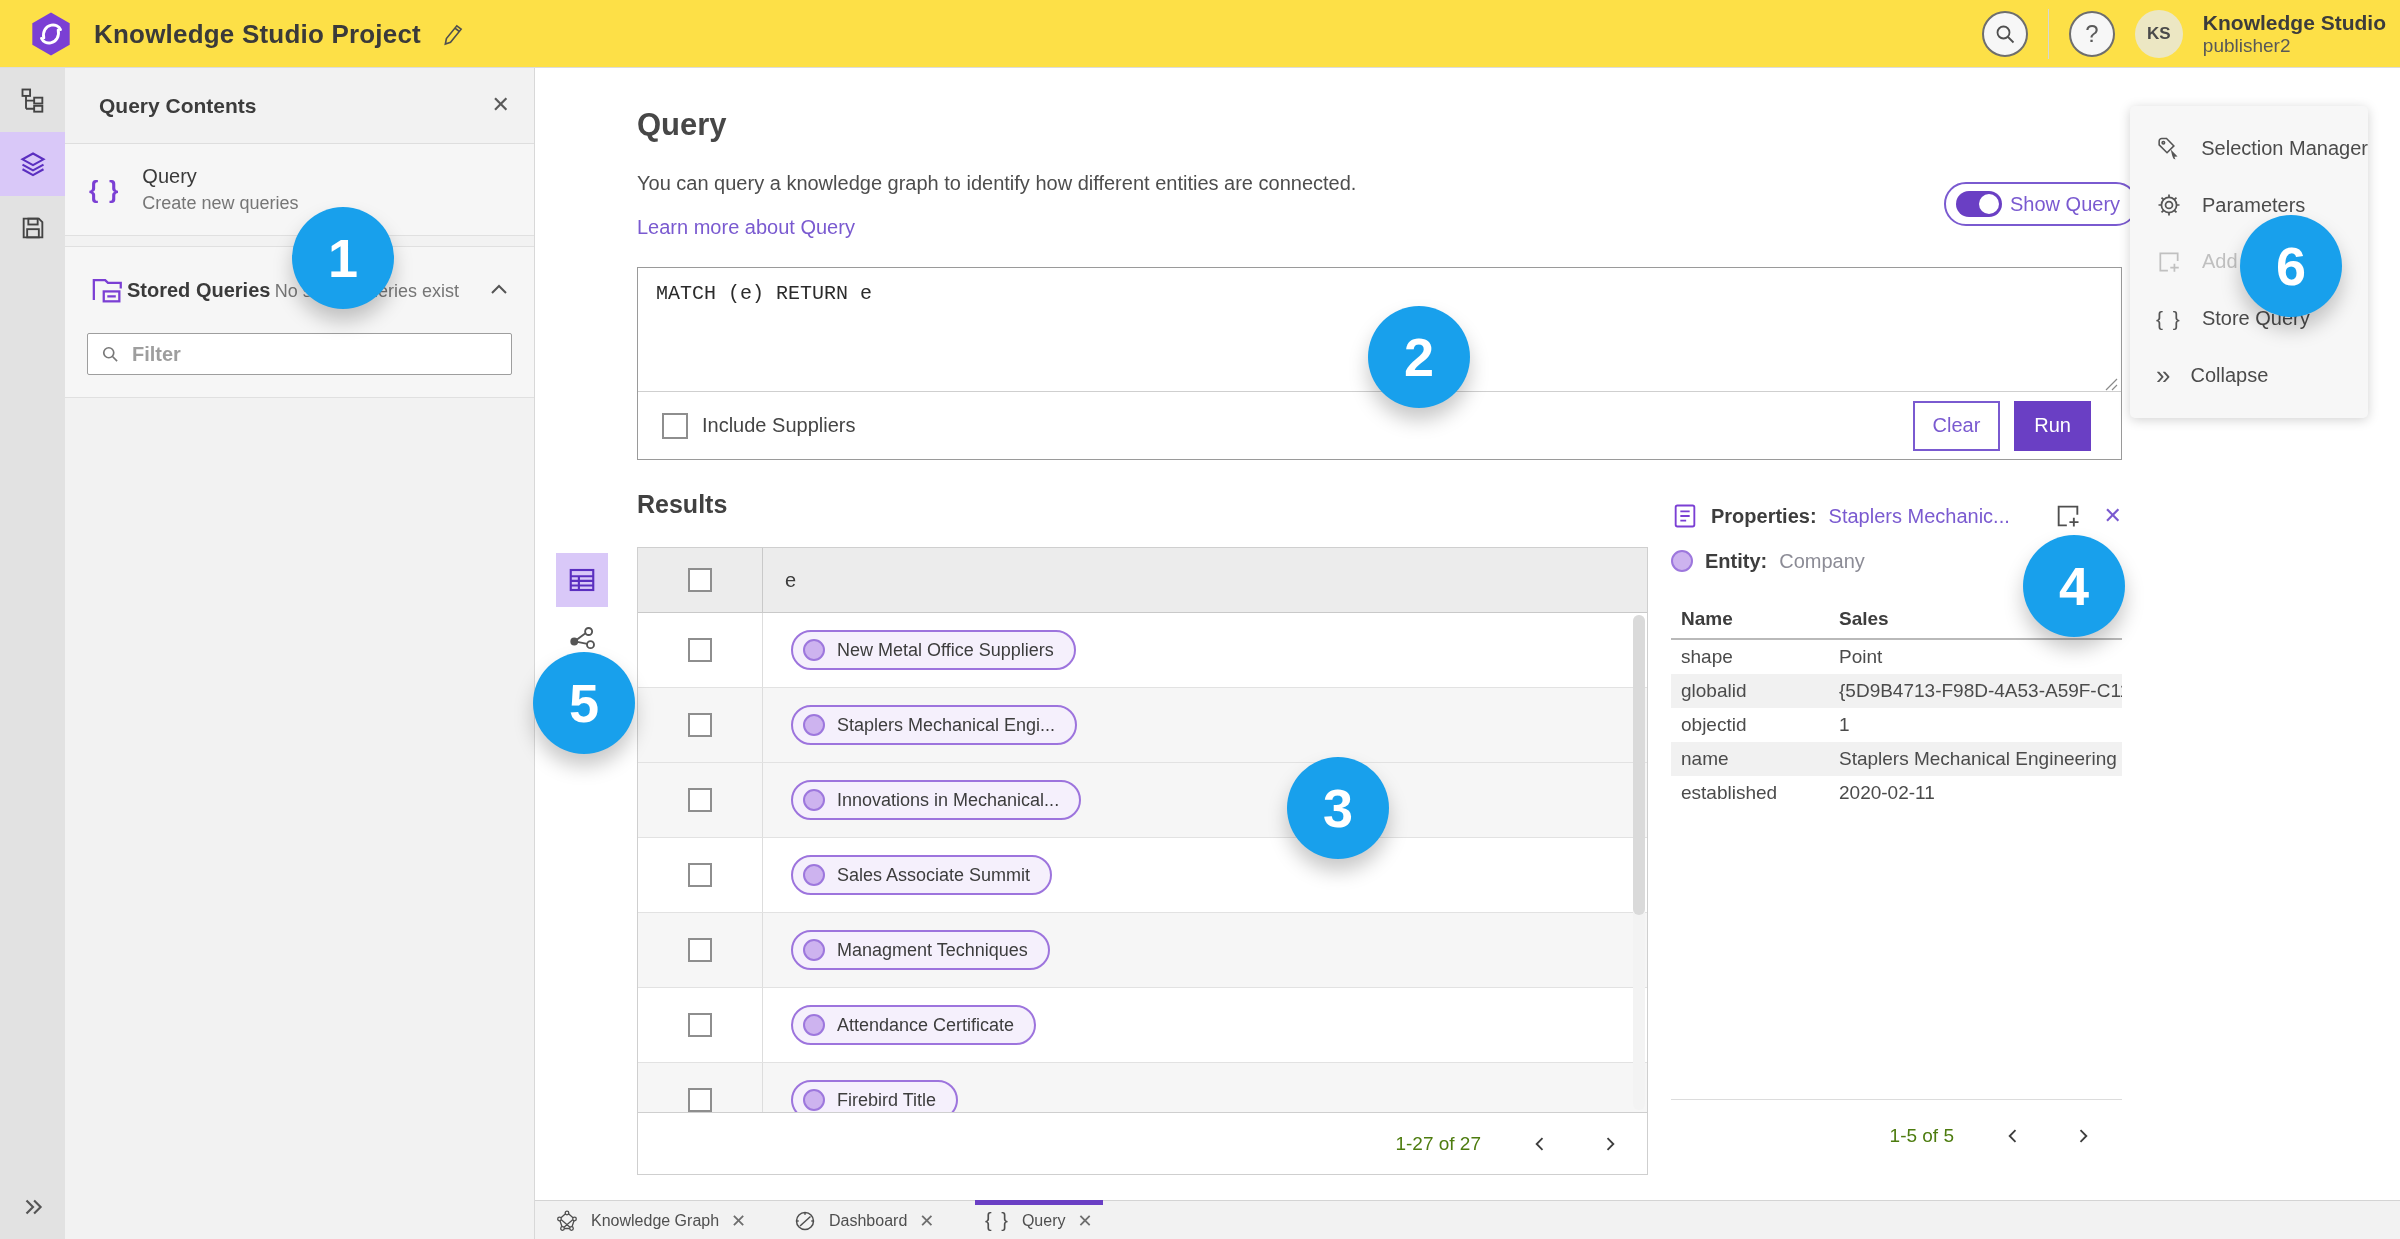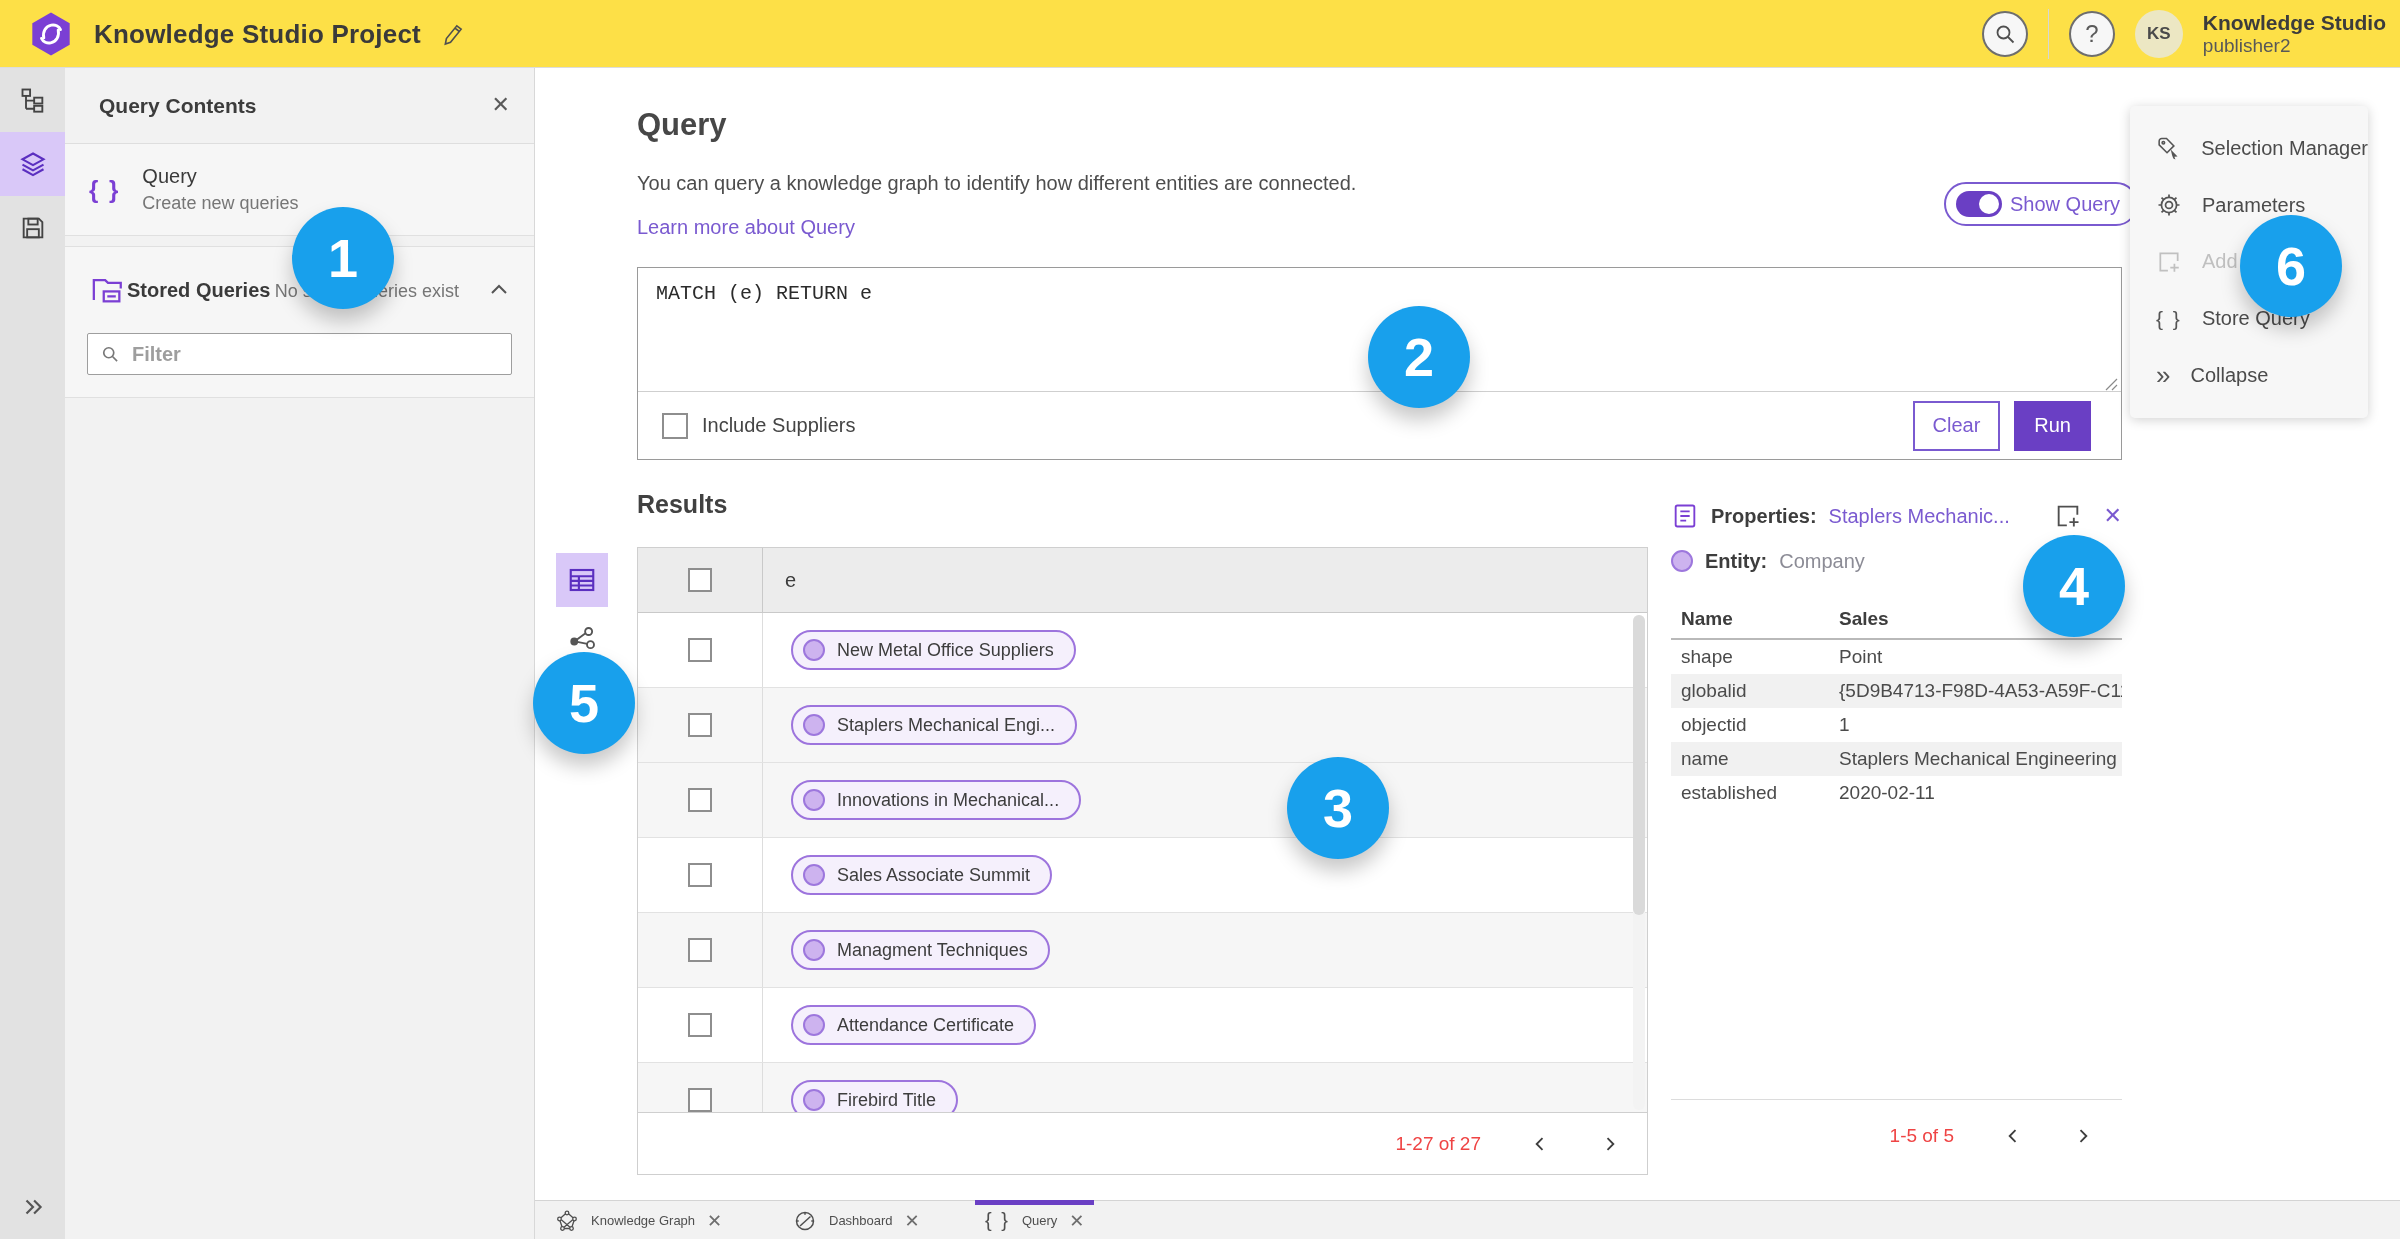--- a/index.html
+++ b/index.html
@@ -79,21 +79,21 @@
   .res-body { position:relative; height:499px; overflow:hidden; }
   .res-row { height:75px; display:flex; align-items:center; border-bottom:1px solid #e2e2e2; background:#fff; }
   .res-row.alt { background:#f6f6f6; }
   .res-row .cb-col { border-right:1px solid #ddd; }
   .chip { margin-left:28px; display:inline-flex; align-items:center; gap:12px; height:40px; padding:0 20px 0 10px; border:2px solid #9d74dd; border-radius:21px; background:#f5f0fc; cursor:pointer; }
   .chip-dot { width:22px; height:22px; border-radius:50%; background:#cdb3ef; border:2px solid #9d77dd; }
   .chip-label { font-size:18px; color:#3d3d3d; white-space:nowrap; }
   .res-scrollbar { position:absolute; right:2px; top:2px; width:12px; height:495px; background:#f3f3f3; border-radius:6px; }
   .res-scrollthumb { position:absolute; right:0; top:0; width:12px; height:300px; background:#dadada; border-radius:6px; }
   .res-footer { position:absolute; left:0; bottom:0; width:100%; height:62px; border-top:1px solid #cfcfcf; display:flex; align-items:center; justify-content:flex-end; gap:44px; padding-right:22px; background:#fff; }
-  .pag-text { font-size:19px; color:#ef4444; }
+  .pag-text { font-size:19px; color:#4d7c0f; }
   .pag-btn { width:30px; height:30px; display:flex; align-items:center; justify-content:center; cursor:pointer; }
 
   
   .props { position:absolute; left:1671px; top:496px; width:451px; height:675px; }
   .props-header { position:relative; display:flex; align-items:center; gap:12px; height:40px; }
   .props-heading { font-size:20px; font-weight:700; color:#3d3d3d; }
   .props-link { font-size:20px; color:#7a5ad0; cursor:pointer; white-space:nowrap; }
   .props-actions { margin-left:auto; display:flex; align-items:center; gap:22px; }
   .entity-row { display:flex; align-items:center; gap:12px; margin-top:8px; height:34px; }
   .entity-dot { width:22px; height:22px; border-radius:50%; background:#cdb3ef; border:2px solid #9d77dd; }
@@ -112,21 +112,21 @@
   .tools-card { position:absolute; left:2130px; top:106px; width:238px; height:312px; background:#f7f7f7; border-radius:5px; box-shadow:0 2px 12px rgba(0,0,0,.18); display:flex; flex-direction:column; justify-content:space-around; padding:14px 0; }
   .tool-item { display:flex; align-items:center; gap:20px; padding-left:26px; height:52px; cursor:pointer; }
   .tool-label { font-size:20px; color:#4b4b4b; white-space:nowrap; }
   .tool-item.disabled .tool-label { color:#c0c0c0; }
   .tool-braces { font-size:21px; color:#555; letter-spacing:2px; }
   .tool-item.collapse-item .tool-glyph { font-size:26px; color:#555; }
 
   
   .tab-bar { position:absolute; left:535px; top:1200px; width:1865px; height:39px; background:#f2f2f2; border-top:1px solid #d4d4d4; }
   .tab { position:absolute; top:0; height:39px; display:flex; align-items:center; gap:12px; cursor:pointer; }
-  .tab-label { font-size:13px; color:#4f4f4f; white-space:nowrap; }
+  .tab-label { font-size:16px; color:#4f4f4f; white-space:nowrap; }
   .tab-close { font-size:18px; color:#6e6e6e; cursor:pointer; }
   .tab.active::before { content:""; position:absolute; top:-1px; left:-10px; right:-10px; height:5px; background:#6a3fc4; }
   .tab-braces { font-size:20px; color:#4f4f4f; letter-spacing:2px; }
 
   
   .badge { position:absolute; width:102px; height:102px; border-radius:50%; background:#18a0ec; color:#fff; font-size:54px; font-weight:700; display:flex; align-items:center; justify-content:center; box-shadow:0 12px 20px rgba(0,0,0,.22); }
 
   .x-glyph { font-size:22px; color:#5a5a5a; }
 </style>
 </head>

